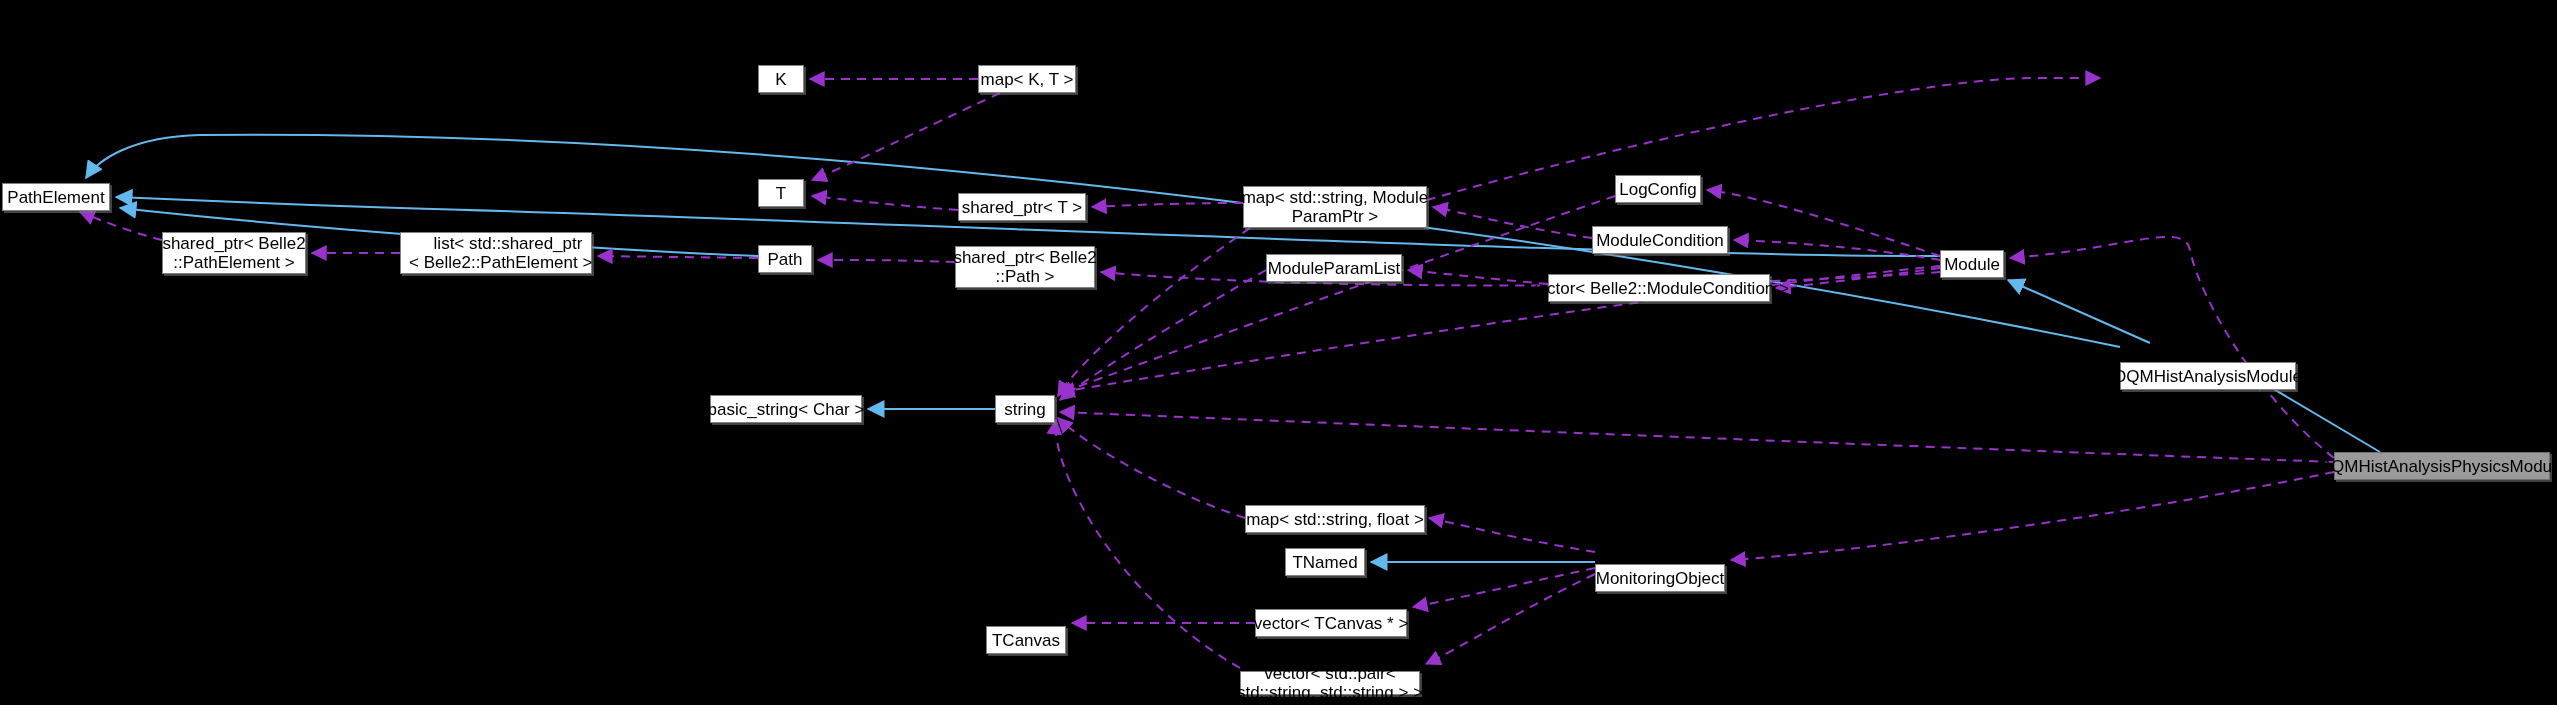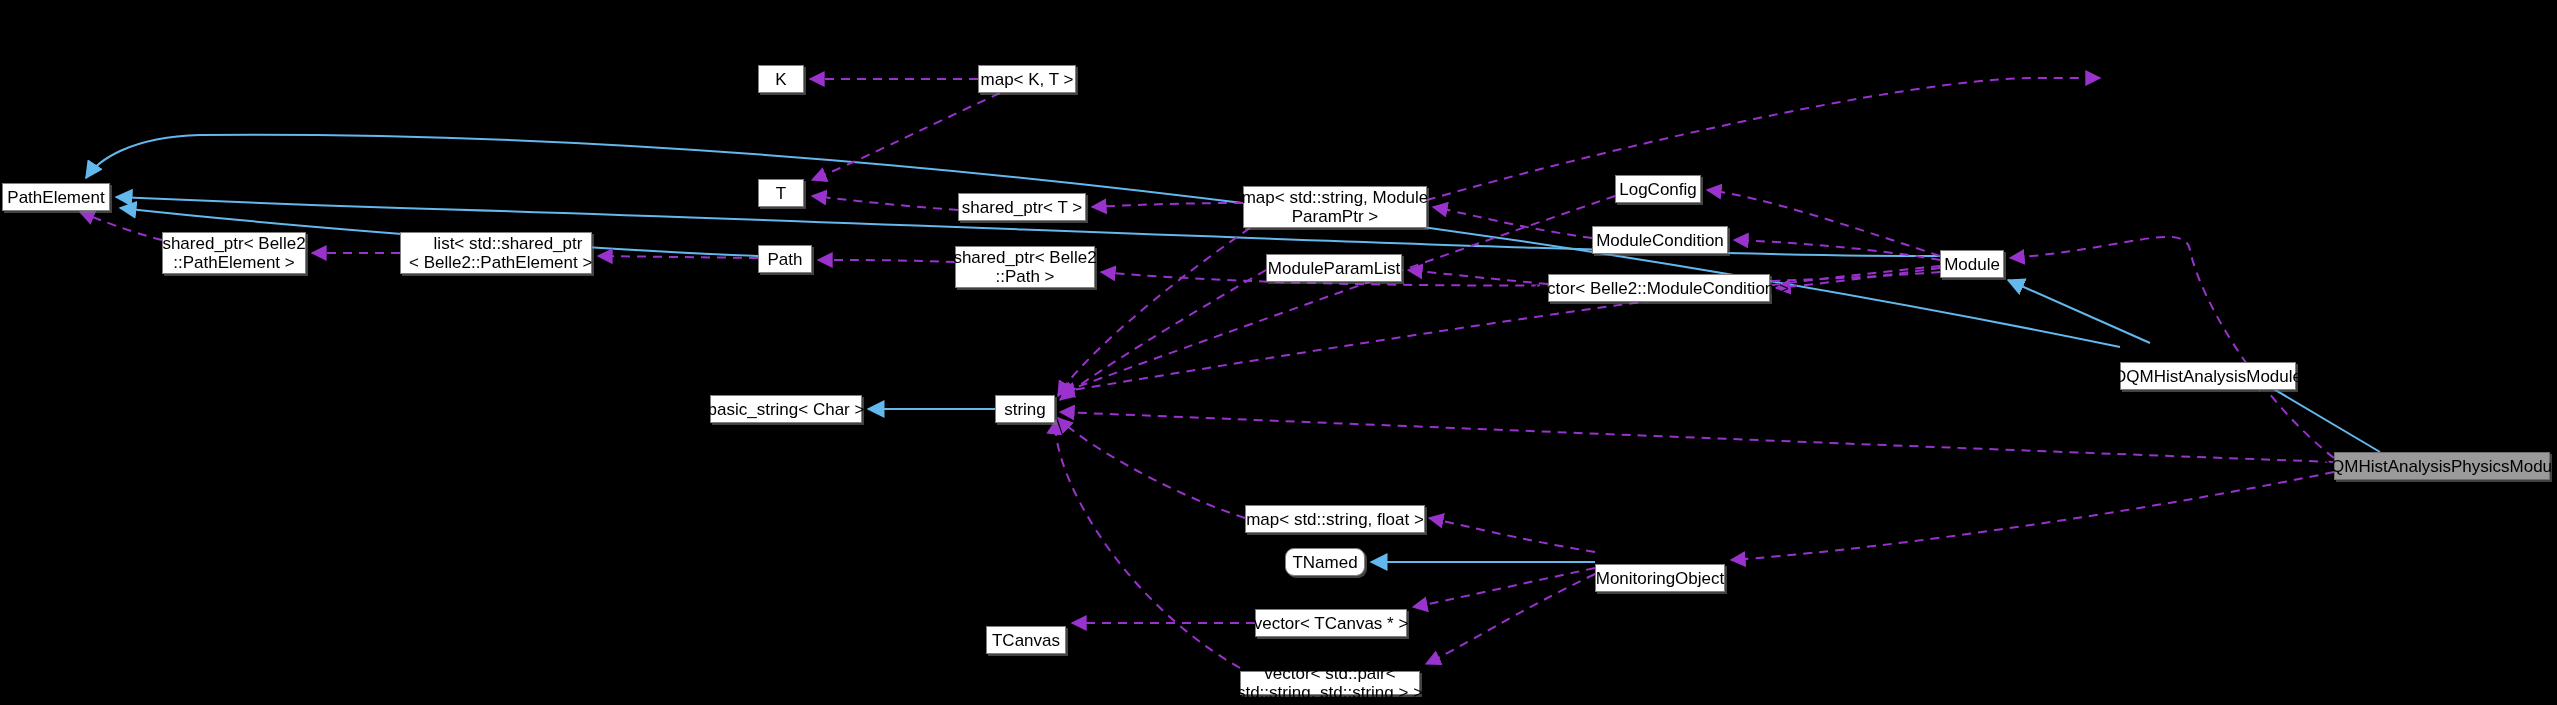--- a/index.html
+++ b/index.html
@@ -114,20 +114,20 @@
       <div class="node" style="left: 1243px; top: 186px; width: 184px; height: 42px;">map&lt; std::string, Module
 ParamPtr &gt;</div>
       <div class="node" style="left: 1266px; top: 254px; width: 136px; height: 28px;">ModuleParamList</div>
       <div class="node" style="left: 1615px; top: 175px; width: 86px; height: 28px;">LogConfig</div>
       <div class="node" style="left: 1592px; top: 226px; width: 136px; height: 28px;">ModuleCondition</div>
       <div class="node" style="left: 1548px; top: 274px; width: 222px; height: 28px;">vector&lt; Belle2::ModuleCondition &gt;</div>
       <div class="node" style="left: 1940px; top: 250px; width: 64px; height: 28px;">Module</div>
       <div class="node" style="left: 2120px; top: 362px; width: 176px; height: 28px;">DQMHistAnalysisModule</div>
       <div class="node highlight" style="left: 2334px; top: 452px; width: 216px; height: 28px;">DQMHistAnalysisPhysicsModule</div>
       <div class="node" style="left: 1245px; top: 505px; width: 180px; height: 28px;">map&lt; std::string, float &gt;</div>
-      <div class="node" style="left: 1285px; top: 548px; width: 80px; height: 28px; border-radius: 9px;">TNamed</div>
+      <div class="node" style="left: 1285px; top: 548px; width: 80px; height: 28px;">TNamed</div>
       <div class="node" style="left: 1595px; top: 548px; width: 130px; height: 28px; margin-top: 16px;">MonitoringObject</div>
       <div class="node" style="left: 986px; top: 609px; width: 80px; height: 28px; margin-top: 17px;">TCanvas</div>
       <div class="node" style="left: 1255px; top: 609px; width: 152px; height: 28px;">vector&lt; TCanvas * &gt;</div>
       <div class="node" style="left: 1240px; top: 671px; width: 180px; height: 24px;">vector&lt; std::pair&lt;
 std::string, std::string &gt; &gt;</div>
     </div>
 </div>
 
 </body></html>

